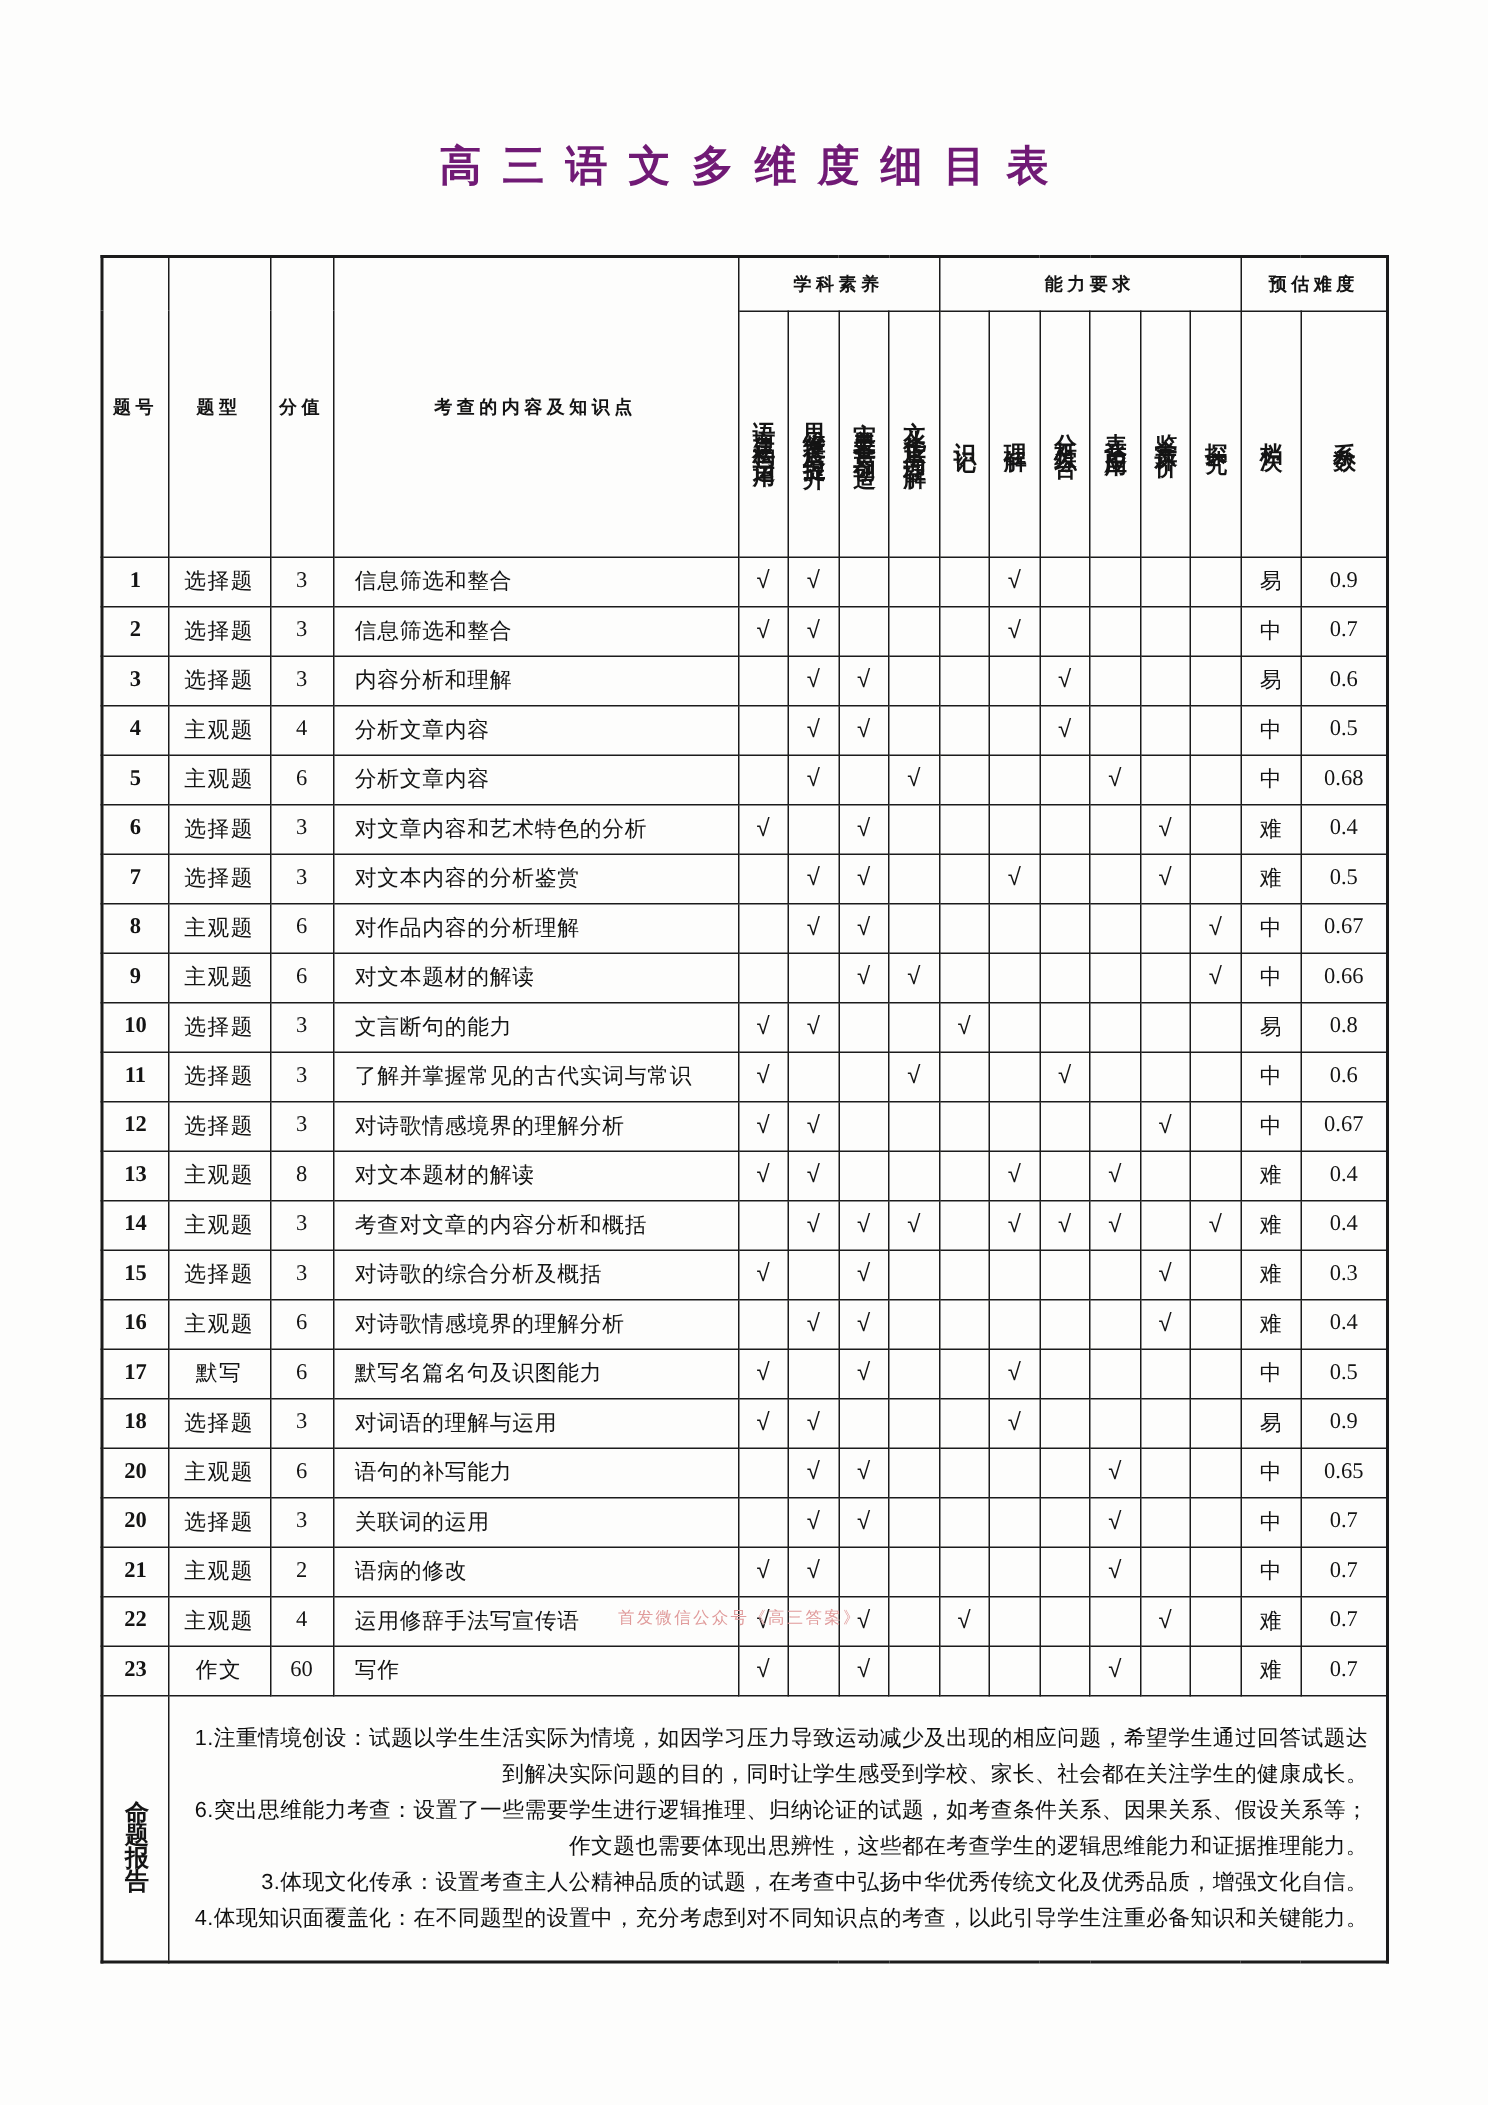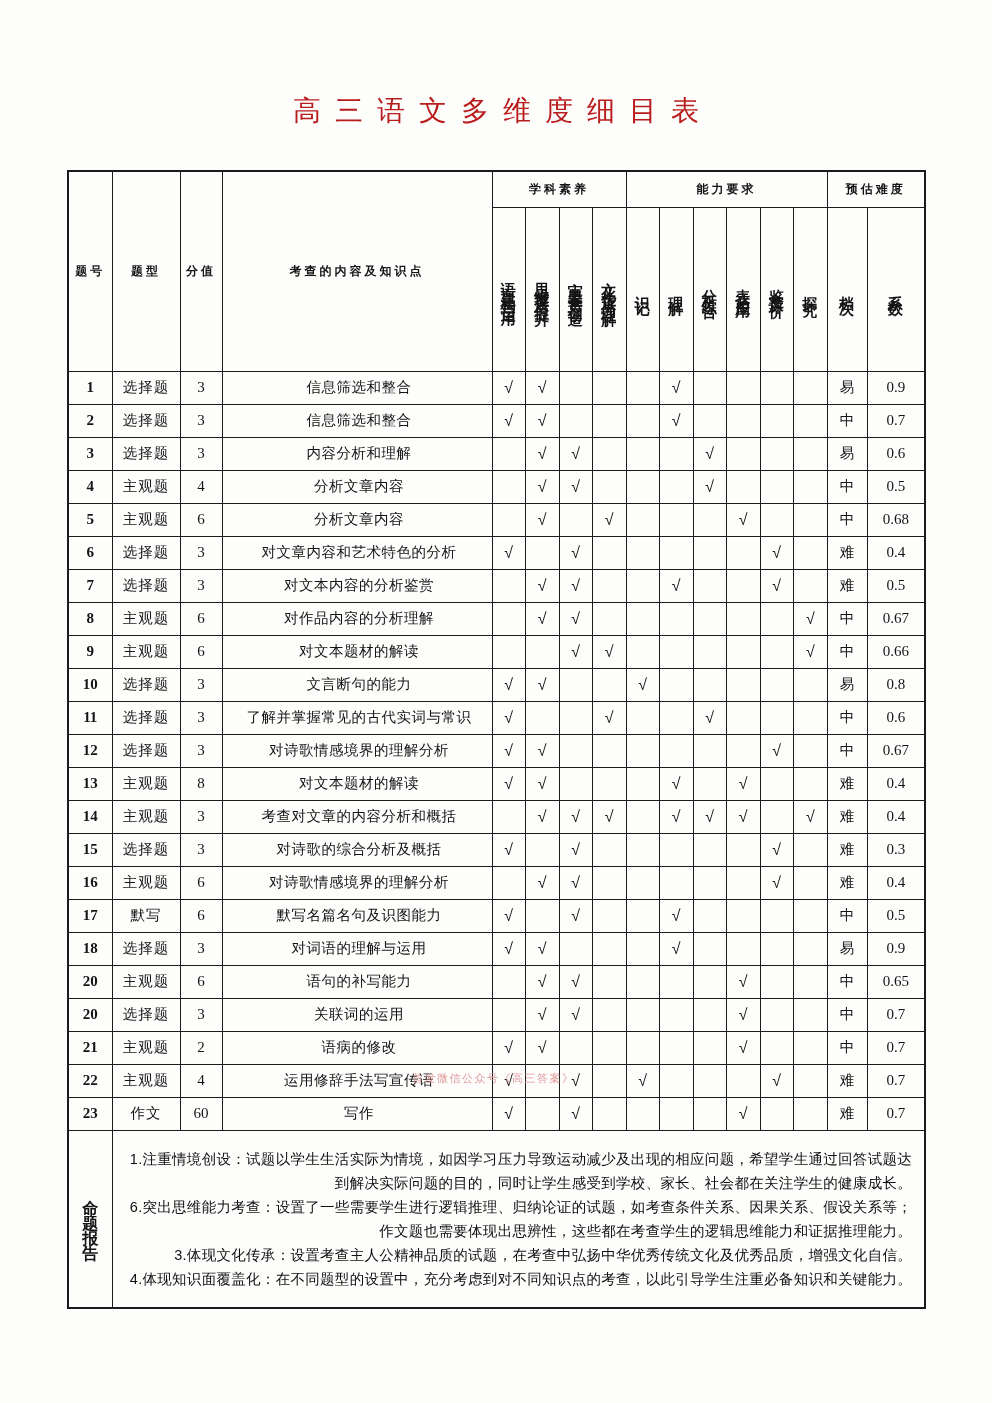--- a/index.html
+++ b/index.html
@@ -5,22 +5,22 @@
   html,body{margin:0;padding:0}
   body{
     width:992px;height:1403px;position:relative;
     background:#fdfdfc;color:#141414;
     font-family:"Liberation Sans",sans-serif;
   }
   .page-title{
     position:absolute;top:92px;left:0;width:100%;
     text-align:center;margin:0;
     font-family:"Liberation Serif",serif;
-    font-weight:normal;font-size:28px;letter-spacing:14px;text-indent:14px;
-    color:#b91c1c;
+    font-weight:bold;font-size:28px;letter-spacing:14px;text-indent:14px;
+    color:#701a75;
   }
   table.main{
     position:absolute;left:67px;top:170px;width:858px;
     border-collapse:collapse;table-layout:fixed;
     border:2px solid #1b1b1b;
   }
   th,td{
     border:1px solid #1b1b1b;padding:0;
     text-align:center;vertical-align:middle;overflow:hidden;
   }
@@ -32,21 +32,21 @@
     writing-mode:vertical-rl;text-orientation:upright;
     margin:0 auto;line-height:1;
     font-size:15px;font-weight:bold;letter-spacing:5px;
     display:inline-block;
   }
   .report-label .vtext{letter-spacing:15px;font-size:16px}
   tbody td{font-size:14.5px;height:32px}
   td.col-num{font-family:"Liberation Serif",serif;font-weight:bold;font-size:15px}
   td.col-type{letter-spacing:1px}
   td.col-score,td.col-coeff{font-family:"Liberation Serif",serif;font-size:15px}
-  td.col-content{text-align:center;padding-left:4px;letter-spacing:0.5px}
+  td.col-content{text-align:left;padding-left:14px;letter-spacing:0.5px}
   td.col-check{font-size:16px}
   tr.report-row{height:178px}
   td.report-notes-cell{text-align:right;vertical-align:middle;padding:6px 12px 6px 10px}
   .note-line{font-size:14.5px;line-height:24px;color:#101010;letter-spacing:0.3px}
   .watermark{
     position:absolute;left:412px;top:1071px;
     font-size:11px;letter-spacing:1.5px;white-space:nowrap;z-index:5;
   }
 </style>
 </head>

